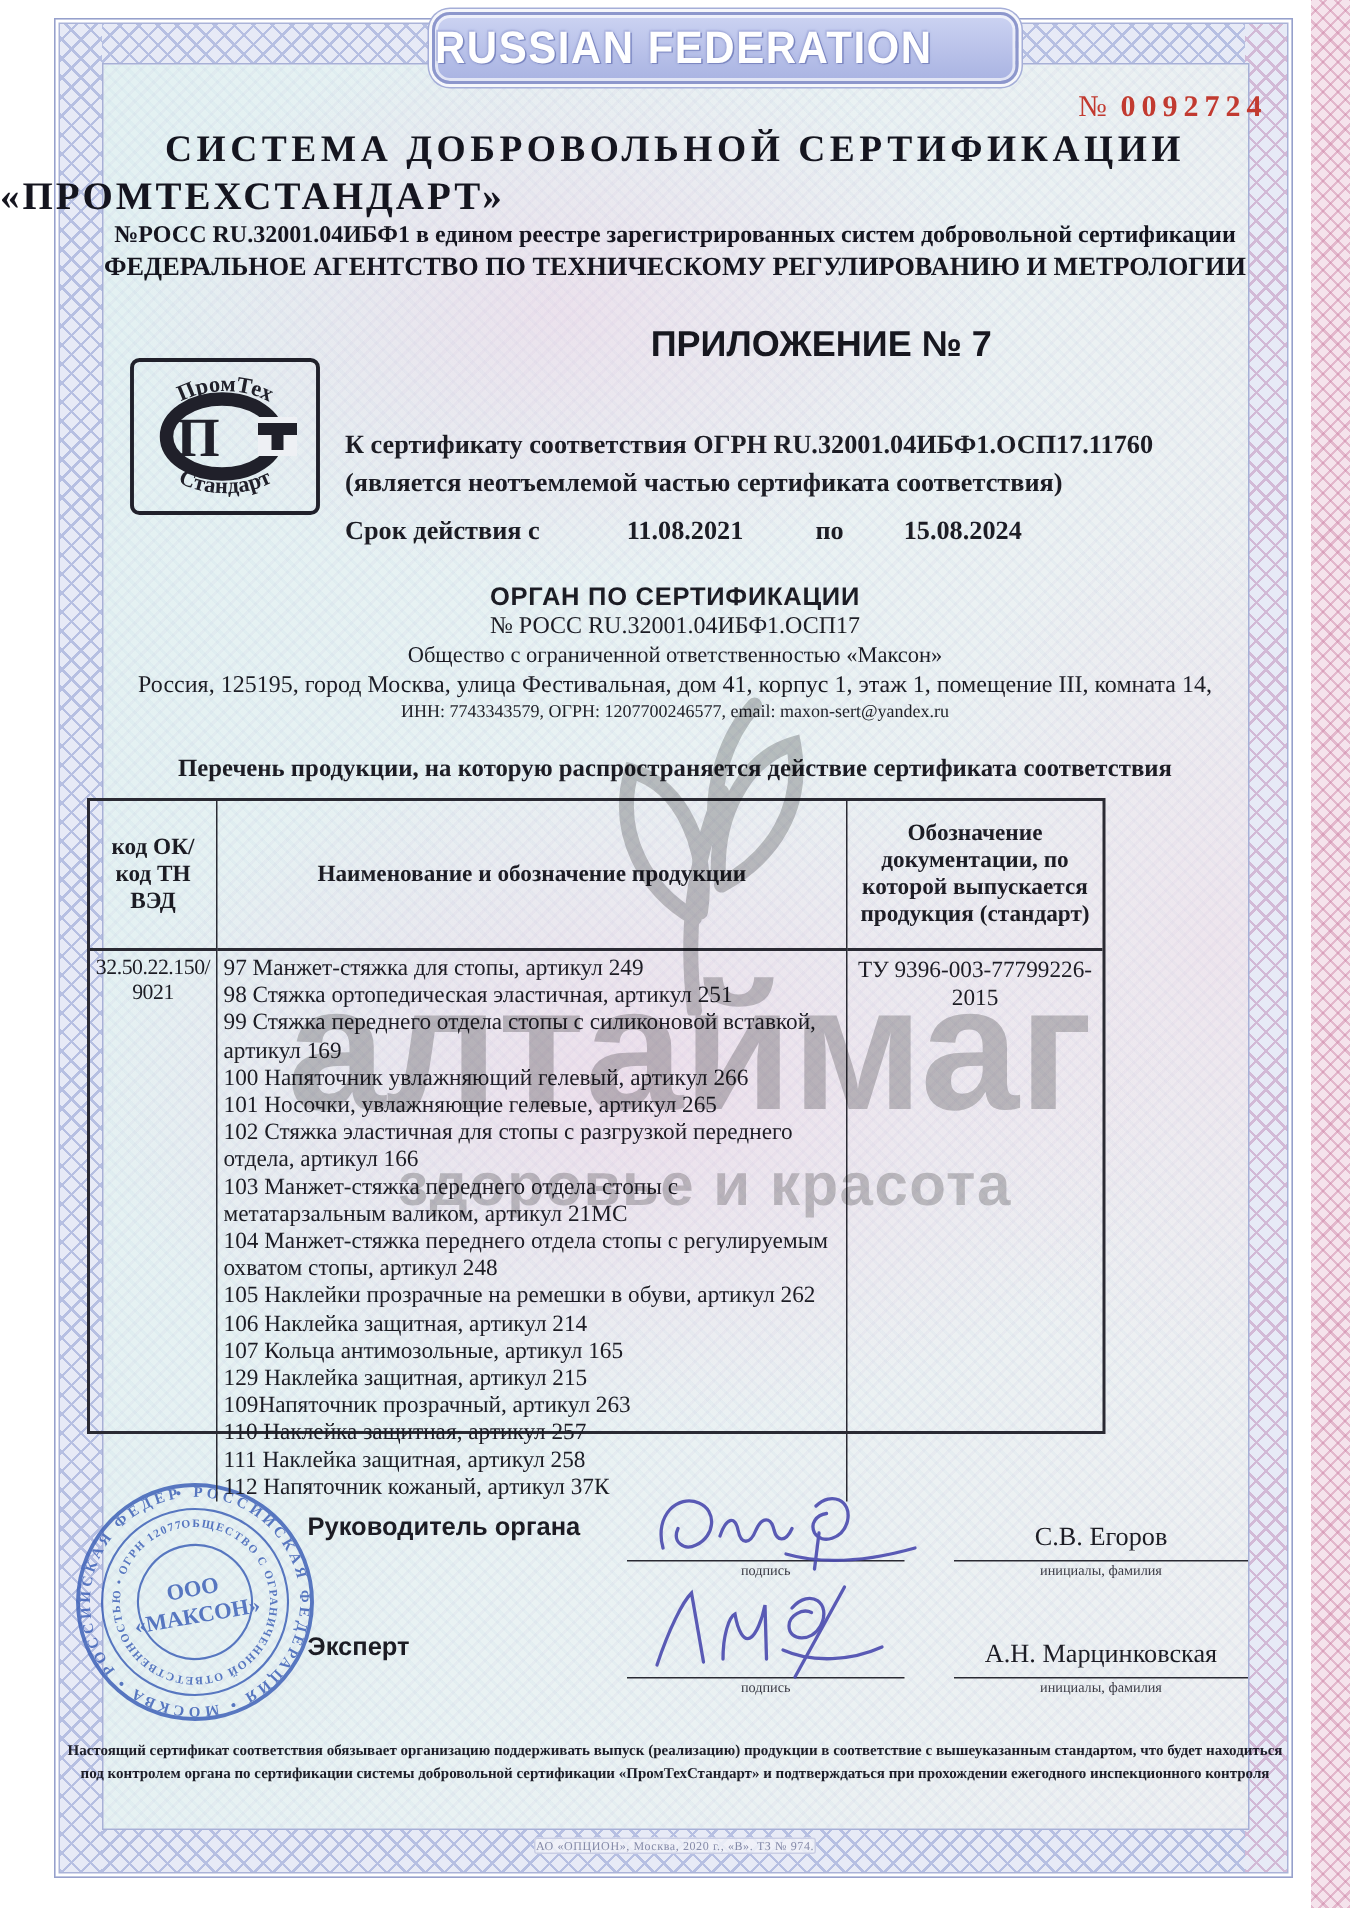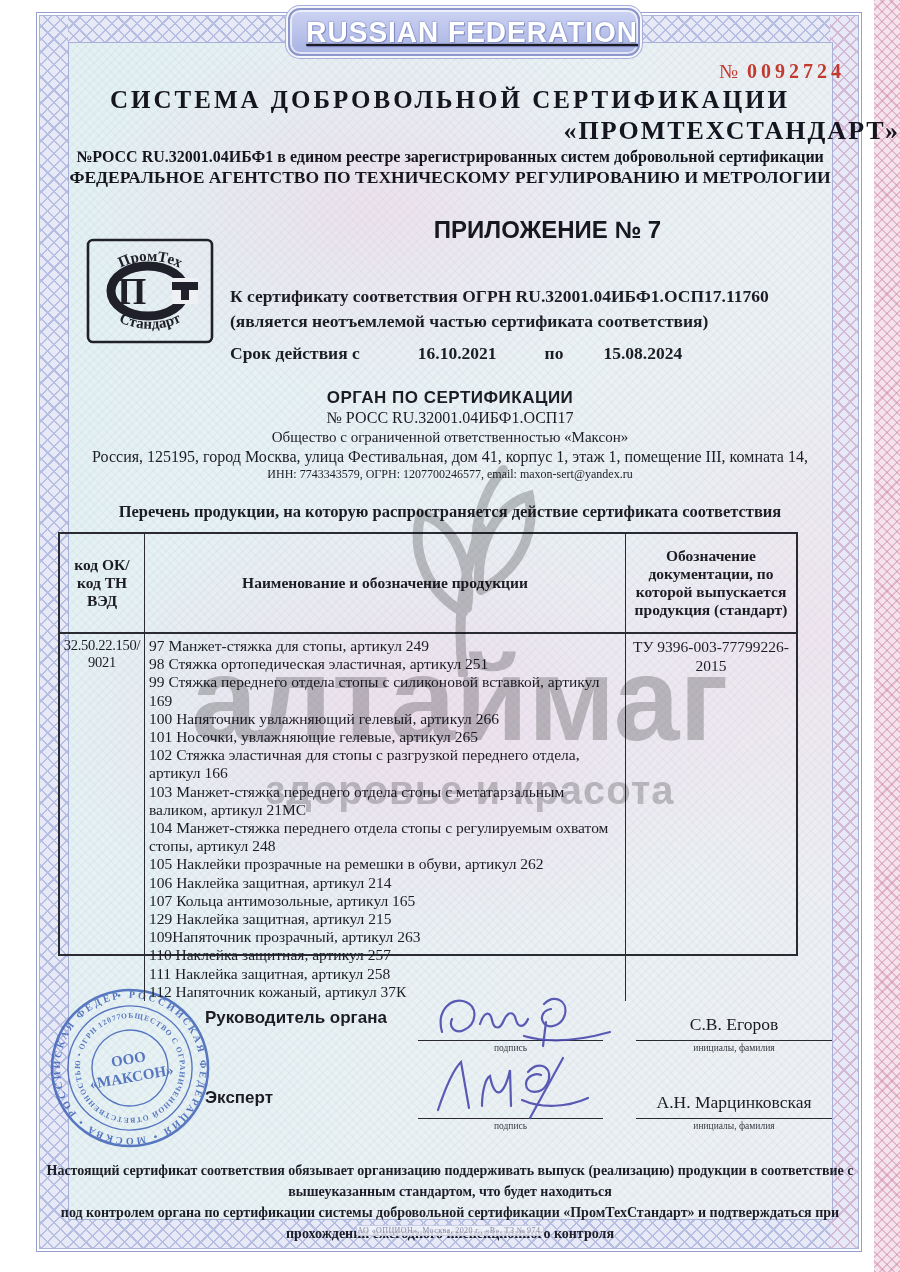--- a/index.html
+++ b/index.html
@@ -41,61 +41,61 @@
     background-image:
       radial-gradient(ellipse 420px 260px at 40% 14%, rgba(244,188,222,.30), transparent 70%),
       radial-gradient(ellipse 520px 330px at 46% 58%, rgba(243,185,220,.34), transparent 70%),
       radial-gradient(ellipse 300px 420px at 97% 50%, rgba(240,200,225,.28), transparent 70%),
       repeating-linear-gradient(45deg, rgba(110,160,200,.05) 0 2px, transparent 2px 6px),
       repeating-linear-gradient(-45deg, rgba(150,120,190,.05) 0 2px, transparent 2px 6px),
       linear-gradient(100deg, #e3f1f2, #e9f2f3 45%, #eef0f2 100%);
   }
   
   .banner {
-    position:absolute; left:288px; top:8px; width:352px; height:48px; z-index:5;
+    position:absolute; left:288px; top:8px; width:391px; height:48px; z-index:5;
     background:linear-gradient(#ccd3f2, #a9b3e2);
     border:2px solid #8d97cc; border-radius:12px;
     box-shadow:0 0 0 2px rgba(255,255,255,.9), 0 0 0 3px #a5aed8, inset 0 0 0 2px rgba(255,255,255,.65);
-    display:flex; align-items:center; justify-content:flex-end;text-decoration:underline;
+    display:flex; align-items:center; justify-content:flex-start;
   }
   .banner span {
     font-family:"Liberation Sans", sans-serif; font-weight:bold; font-size:28px;
     letter-spacing:1px; color:#ffffff; transform:scaleY(1.08);
     text-shadow:0 0 2px #7d88c2, 1px 1px 0 #7d88c2, -1px -1px 0 #b9c1e8;
   }
   
   .serial {
     position:absolute; right:55px; top:60px; z-index:4;
     color:#c23a30; font-size:20px; letter-spacing:2px; white-space:nowrap;
   }
   .serial .num { letter-spacing:4px; font-weight:bold; }
   
   .abs { position:absolute; z-index:3; }
   .title1 { left:0; right:0; top:86px; text-align:center; font-weight:bold; font-size:25px; letter-spacing:3px; color:#15151f; }
-  .title2 { left:0; right:0; top:116px; text-align:right; font-weight:bold; font-size:26px; letter-spacing:2px; color:#15151f; }
+  .title2 { left:0; right:0; top:116px; text-align:left; font-weight:bold; font-size:26px; letter-spacing:2px; color:#15151f; }
   .registry { left:0; right:0; top:148px; text-align:center; font-weight:bold; font-size:16px; color:#15151f; }
   .agency { left:0; right:0; top:167px; text-align:center; font-weight:bold; font-size:17.5px; color:#15151f; }
   .annex-title { left:260px; width:575px; top:216px; text-align:center; font-family:"Liberation Sans", sans-serif; font-weight:bold; font-size:24px; color:#17171f; }
   .ref1 { left:230px; top:286px; font-weight:bold; font-size:17.5px; }
   .ref2 { left:230px; top:311px; font-weight:bold; font-size:17.5px; }
   .validity { left:230px; top:343px; font-weight:bold; font-size:17.5px; }
   .validity .gap1 { display:inline-block; width:58px; }
   .validity .gap2 { display:inline-block; width:48px; }
   .validity .gap3 { display:inline-block; width:40px; }
   .org-heading { left:0; right:0; top:388px; text-align:center; font-family:"Liberation Sans", sans-serif; font-weight:bold; font-size:17px; letter-spacing:.5px; }
   .org-number { left:0; right:0; top:409px; text-align:center; font-size:16px; }
   .org-name { left:0; right:0; top:429px; text-align:center; font-size:15px; }
   .org-address { left:0; right:0; top:448px; text-align:center; font-size:16px; }
   .org-requisites { left:0; right:0; top:467px; text-align:center; font-size:12px; }
   .products-caption { left:0; right:0; top:502px; text-align:center; font-weight:bold; font-size:16.5px; }
   
   .logo { left:84px; top:236px; width:132px; height:110px; }
   
   .cert-table {
-    position:absolute; left:58px; top:532px; width:740px; height:424px; z-index:2;
+    position:absolute; left:58px; top:532px; width:679px; height:424px; z-index:2;
     display:grid; grid-template-columns:85px 1fr 170px; grid-template-rows:100px 1fr;
     border:2px solid #2a2a33;
   }
   .cell { border-color:#2a2a33; font-size:15.5px; }
   .c-h { border-bottom:2px solid #2a2a33; display:flex; align-items:center; justify-content:center; text-align:center; font-weight:bold; padding:2px 4px; }
   .c-r { border-right:1.5px solid #2a2a33; }
   .c-code { text-align:center; padding-top:3px; font-size:14.5px; letter-spacing:-0.3px; white-space:nowrap; }
   .c-items { padding:3px 6px 0 4px; line-height:1.175; }
   .c-std { text-align:center; padding-top:3px; line-height:1.25; }
   
@@ -120,21 +120,21 @@
   .cap-n1 { left:636px; top:1043px; width:196px; }
   .cap-s2 { left:418px; top:1121px; width:185px; }
   .cap-n2 { left:636px; top:1121px; width:196px; }
   .sig-name { position:absolute; font-size:17.5px; text-align:center; z-index:2; }
   .name-1 { left:636px; top:1014px; width:196px; }
   .name-2 { left:636px; top:1092px; width:196px; }
   .squiggle { position:absolute; z-index:3; }
   .sq-1 { left:428px; top:992px; width:195px; height:56px; }
   .sq-2 { left:428px; top:1056px; width:175px; height:64px; }
   
-  .footnote { left:40px; width:820px; top:1160px; text-align:center; font-weight:bold; font-size:14px; line-height:1.5; color:#1d1d28; z-index:3; }
+  .footnote { left:40px; width:820px; top:1160px; text-align:center; font-weight:bold; font-size:10px; line-height:1.5; color:#1d1d28; z-index:3; }
   .print-info { left:0; right:0; top:1226px; text-align:center; z-index:4; font-size:8px; color:#858aa8; letter-spacing:.4px; }
   .print-info span { background:rgba(240,241,248,.85); padding:0 0; border:1px solid #c9cde4; border-radius:2px; }
   svg text { font-family:"Liberation Serif", serif; }
 </style>
 </head>
 <body>
 
 <div class="edge-strip"></div>
 
 <div class="frame-outer"></div>
@@ -173,21 +173,21 @@
   </text>
   <ellipse cx="64" cy="55" rx="37" ry="25" fill="none" stroke="#20202a" stroke-width="9"></ellipse>
   <rect x="88" y="42" width="26" height="26" fill="#eef0f4" stroke="none"></rect>
   <text x="48" y="68" font-size="37" font-weight="bold" fill="#20202a" text-anchor="middle">П</text>
   <path d="M 88,46 h 26 v 8 h -9 v 10 h -8 v -10 h -9 z" fill="#20202a"></path>
 </svg>
 
 <div class="abs ref1">К сертификату соответствия ОГРН RU.32001.04ИБФ1.ОСП17.11760</div>
 <div class="abs ref2">(является неотъемлемой частью сертификата соответствия)</div>
 <div class="abs validity">
-  <span>Срок действия с</span><span class="gap1"></span><span>16.10.2021</span><span class="gap2"></span><span>по</span><span class="gap3"></span><span>15.08.2024</span>
+  <span>Срок действия с</span><span class="gap1"></span><span>11.08.2021</span><span class="gap2"></span><span>по</span><span class="gap3"></span><span>15.08.2024</span>
 </div>
 
 <div class="abs org-heading">ОРГАН ПО СЕРТИФИКАЦИИ</div>
 <div class="abs org-number">№ РОСС RU.32001.04ИБФ1.ОСП17</div>
 <div class="abs org-name">Общество с ограниченной ответственностью «Максон»</div>
 <div class="abs org-address">Россия, 125195, город Москва, улица Фестивальная, дом 41, корпус 1, этаж 1, помещение III, комната 14,</div>
 <div class="abs org-requisites">ИНН: 7743343579, ОГРН: 1207700246577, email: maxon-sert@yandex.ru</div>
 
 <div class="abs products-caption">Перечень продукции, на которую распространяется действие сертификата соответствия</div>
 

